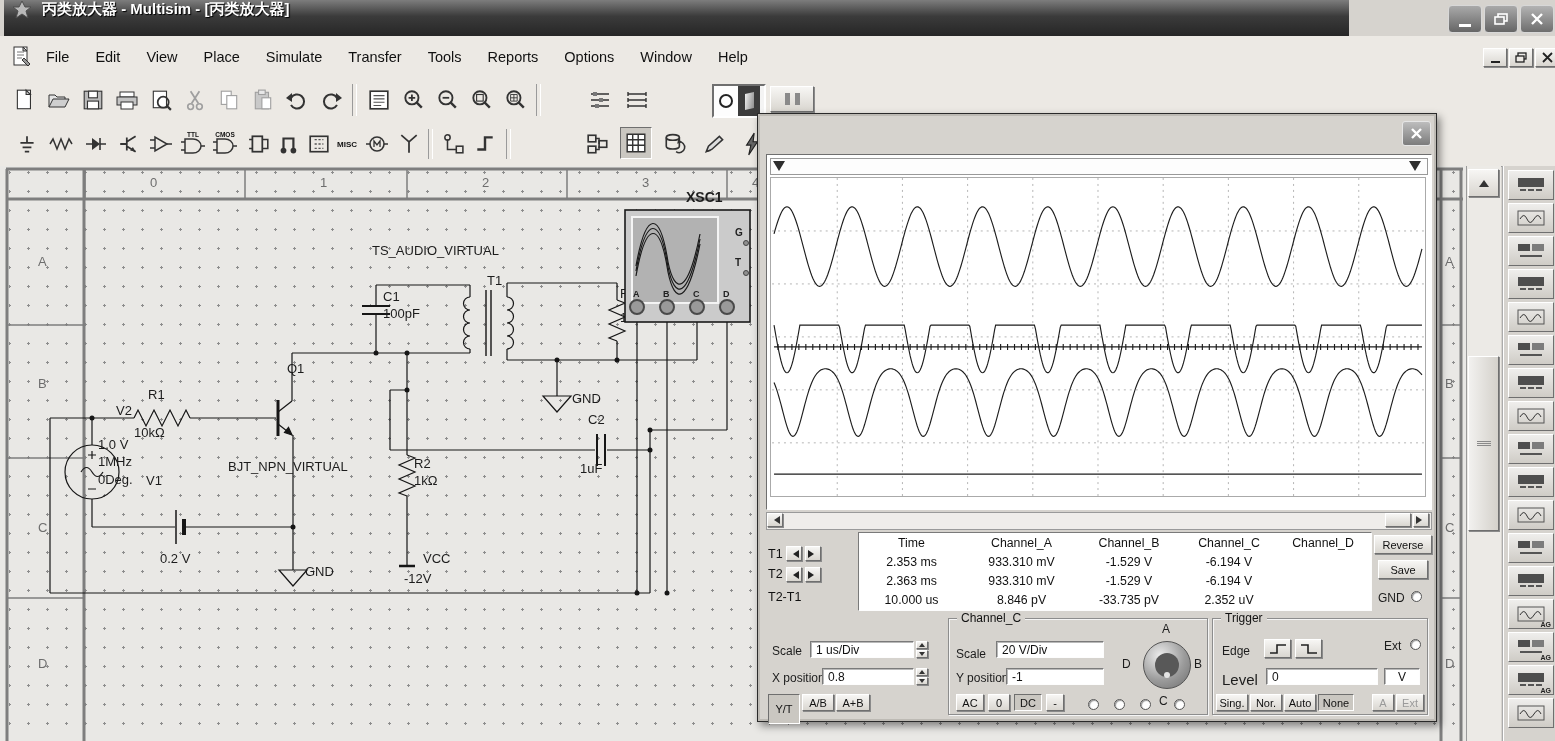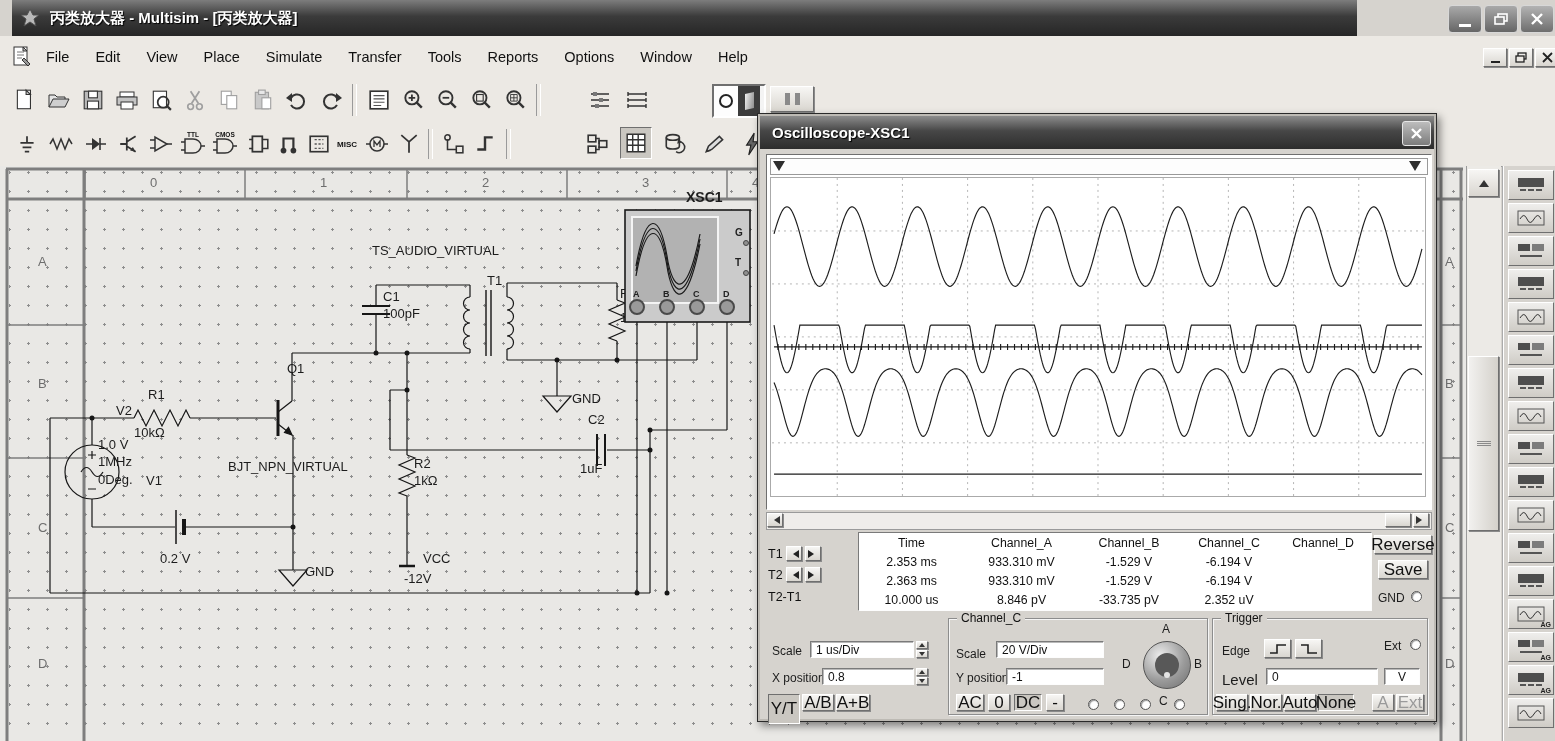--- a/index.html
+++ b/index.html
@@ -2,21 +2,21 @@
 <html><head>
 <meta charset="utf-8">
 <style>
   html,body{margin:0;padding:0}
   body{width:1555px;height:741px;position:relative;overflow:hidden;background:#d6d3ce;
        font-family:"Liberation Sans",sans-serif;color:#111;-webkit-font-smoothing:antialiased}
   .abs{position:absolute}
   .lbl{position:absolute;font-size:13px;color:#1c1c1c;white-space:nowrap;line-height:1}
   .btn{position:absolute;background:linear-gradient(180deg,#f7f6f4,#d9d6d0);border:1px solid;
        border-color:#ffffff #6f6f6f #6f6f6f #ffffff;box-shadow:1px 1px 0 #8a8a8a;
-       font-size:17px;display:flex;align-items:center;justify-content:center;color:#111;box-sizing:border-box}
+       font-size:11px;display:flex;align-items:center;justify-content:center;color:#111;box-sizing:border-box}
   .btn.pressed{background:#cac7c1;border-color:#6f6f6f #ffffff #ffffff #6f6f6f;box-shadow:none}
   .btn.disab{color:#9a9a9a}
   .inp{position:absolute;background:#fff;border:1px solid;border-color:#7a7a7a #fdfdfd #fdfdfd #7a7a7a;
        box-shadow:inset 1px 1px 0 #b9b9b9;font-size:12px;display:flex;align-items:center;padding-left:5px;box-sizing:border-box}
   .grp{position:absolute;border:1px solid #8d8d8d;box-shadow:1px 1px 0 #f5f5f5, inset 1px 1px 0 #f5f5f5}
   .grp-title{position:absolute;top:-8px;left:8px;background:#d6d3ce;padding:0 4px;font-size:12px;color:#111}
   .tbtn{position:absolute;width:30px;height:30px;display:flex;align-items:center;justify-content:center}
   .sep{position:absolute;width:3px;border-left:1px solid #9a9a9a;border-right:1px solid #fff}
   .radio{position:absolute;width:11px;height:11px;border-radius:50%;background:#fff;border:1px solid #555;
          box-shadow:inset 1px 1px 1px #999;box-sizing:border-box}
@@ -32,21 +32,21 @@
   .arrL{width:0;height:0;border:4px solid transparent;border-right:6px solid #222}
   .arrR{width:0;height:0;border:4px solid transparent;border-left:6px solid #222}
   .mk{position:absolute;width:0;height:0;border-left:6px solid transparent;border-right:6px solid transparent;border-top:10px solid #2e2e2e}
   .cell{display:flex;align-items:center;justify-content:center;font-size:12.3px;white-space:nowrap}
   .inst-tile{position:absolute;width:44px;height:28px;background:linear-gradient(180deg,#efeeec,#cfccc6);
              border:1px solid;border-color:#fff #6f6f6f #6f6f6f #fff;display:flex;align-items:center;justify-content:center}
 </style>
 </head>
 <body>
 
-<div class="abs" style="left:12px;top:0;width:1345px;height:36px;background:linear-gradient(180deg,#7d7d7d,#3b3b3b 45%,#262626);display:flex;align-items:center">
+<div class="abs" style="left:4px;top:0;width:1345px;height:36px;background:linear-gradient(180deg,#7d7d7d,#3b3b3b 45%,#262626);display:flex;">
   <svg class="ic" style="margin-left:8px" width="20" height="20" viewBox="0 0 20 20">
     <polygon points="10,1 13,7 19,7 14,11 16,18 10,14 4,18 6,11 1,7 7,7" fill="#b9b9b9" stroke="#4e4e4e"></polygon>
   </svg>
   <span style="margin-left:10px;color:#fff;font-weight:bold;font-size:15px;text-shadow:1px 1px 1px #000">丙类放大器 - Multisim - [丙类放大器]</span>
 </div>
 <div class="abs" style="left:1448px;top:5px;width:32px;height:26px;border-radius:4px;background:linear-gradient(180deg,#a9a9a9,#666);border:1px solid #d8d8d8;display:flex;align-items:flex-end;justify-content:center">
   <div style="width:12px;height:3px;background:#fff;margin-bottom:5px"></div>
   </div>
 <div class="abs" style="left:1484px;top:5px;width:32px;height:26px;border-radius:4px;background:linear-gradient(180deg,#a9a9a9,#666);border:1px solid #d8d8d8;display:flex;align-items:center;justify-content:center">
   <svg class="ic" width="14" height="12" viewBox="0 0 14 12">
@@ -594,23 +594,20 @@
     </div>
     <div class="inst-tile" style="left: 4px; top: 532px;">
       <svg width="30" height="18" viewBox="0 0 30 18">
         <rect x="2" y="2" width="26" height="14" fill="none" stroke="#555"></rect>
         <path d="M4 10 q4,-7 7,0 t7,0 t7,0" fill="none" stroke="#333"></path>
       </svg>
     </div>
   </div>
 
 <div class="abs" id="scope" style="left:757px;top:113px;width:678px;height:607px;background:#d6d3ce;border:1px solid #2a2a2a;box-shadow:3px 4px 8px rgba(0,0,0,.45), inset 0 0 0 2px #bdbab4">
-  <div class="abs" style="left:2px;top:2px;width:674px;height:33px;background:linear-gradient(180deg,#8c8c8c,#474747 45%,#2d2d2d);display:flex;align-items:center">
-    <span style="margin-left:12px;color:#fff;font-weight:bold;font-size:15px;text-shadow:1px 1px 1px #000">Oscilloscope-XSC1</span>
-  </div>
   <div class="abs" style="left:644px;top:7px;width:27px;height:23px;border-radius:3px;background:linear-gradient(180deg,#bdbdbd,#7c7c7c);border:1px solid #e6e6e6;display:flex;align-items:center;justify-content:center">
     <svg class="ic" width="13" height="13" viewBox="0 0 13 13">
         <path d="M2,2 L11,11 M11,2 L2,11" stroke="#fff" stroke-width="2.4"></path>
       </svg>
     </div>
 
   <div class="abs" style="left:8px;top:40px;width:664px;height:354px;background:#fff;border:1px solid;border-color:#6f6f6f #fff #fff #6f6f6f">
     <div class="abs" style="left:3px;top:3px;width:656px;height:15px;border:1px solid #999;background:#fdfdfd">
       <div class="mk" style="left:2px;top:2px"></div>
       <div class="mk" style="left:638px;top:2px"></div>
@@ -651,21 +648,21 @@
   <div class="abs" style="left:10px;top:420px;width:88px;height:72px;font-size:12.5px">
     <div class="abs" style="left:0;top:12px;display:flex;align-items:center;gap:3px">
       <span>T1</span>
       <div class="btn" style="position:relative;width:16px;height:15px">
           <div class="arrL"></div>
         </div>
       <div class="btn" style="position:relative;width:16px;height:15px">
           <div class="arrR"></div>
         </div>
     </div>
-    <div class="abs" style="left:0;top:33px;display:flex;align-items:center;gap:3px">
+    <div class="abs" style="left:0;top:33px;display:flex;align-items:flex-start;gap:3px">
       <span>T2</span>
       <div class="btn" style="position:relative;width:16px;height:15px">
           <div class="arrL"></div>
         </div>
       <div class="btn" style="position:relative;width:16px;height:15px">
           <div class="arrR"></div>
         </div>
     </div>
     <span class="abs" style="left:0;top:56px">T2-T1</span>
   </div>

